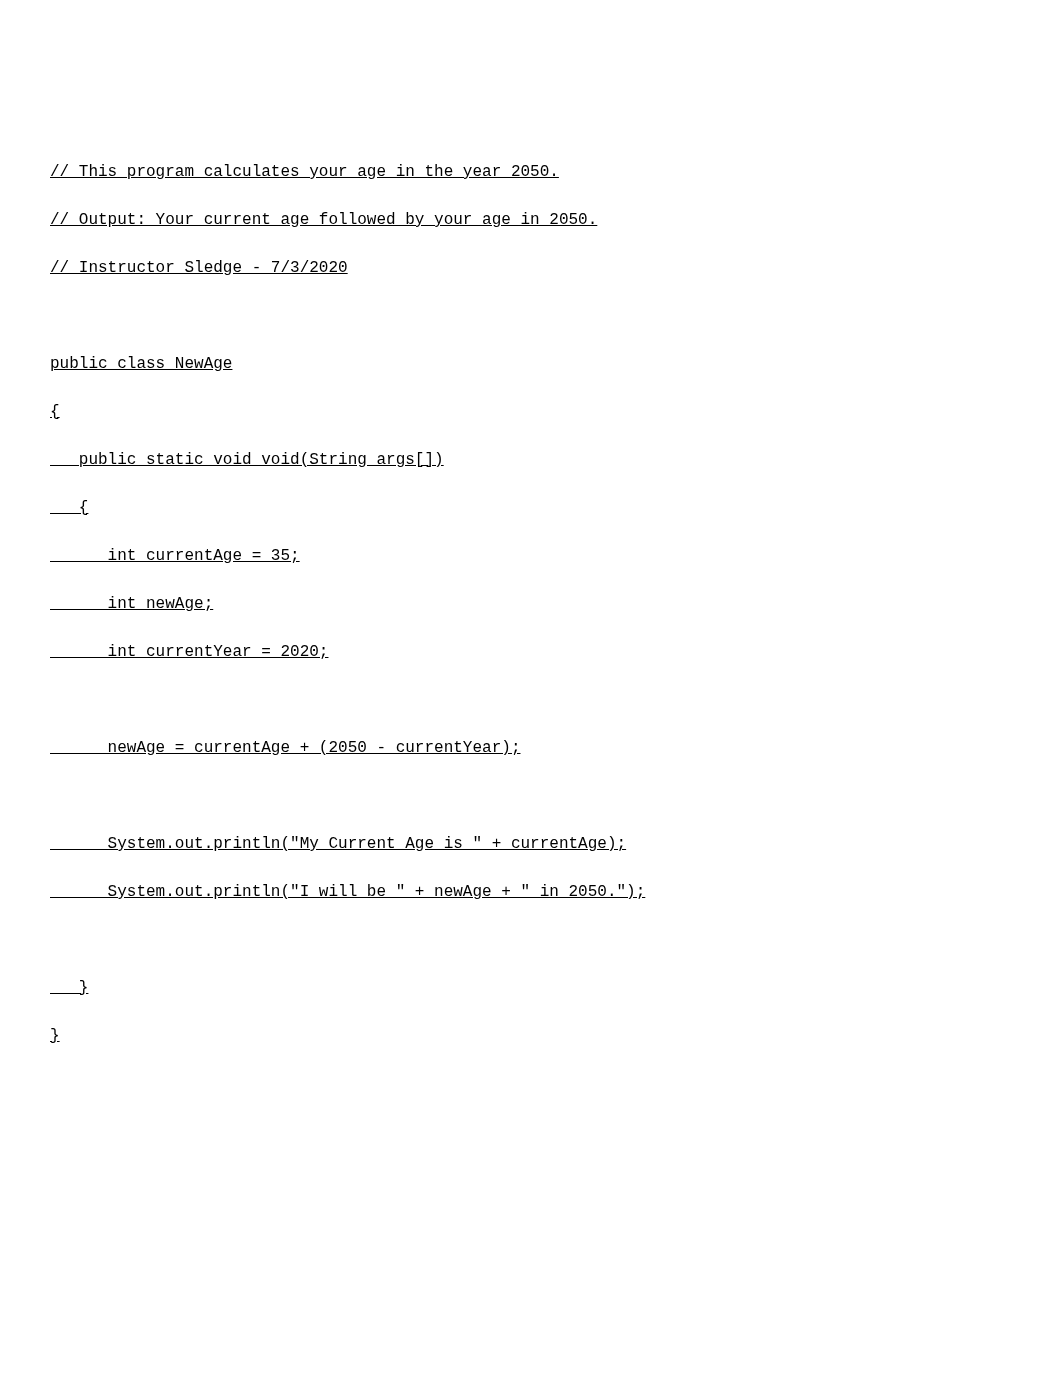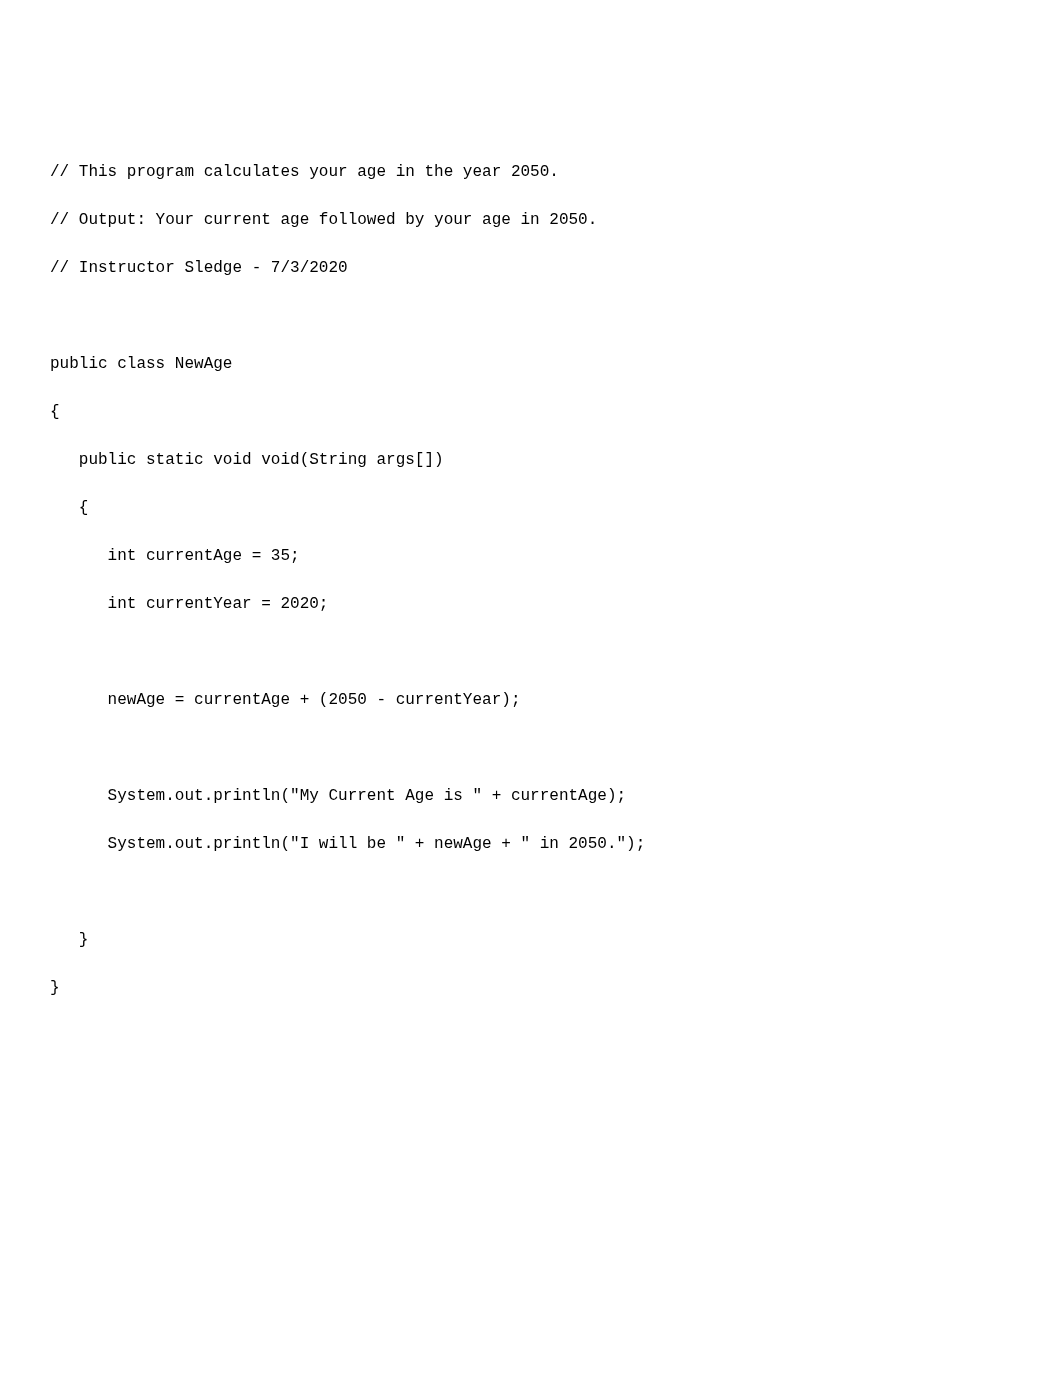--- a/index.html
+++ b/index.html
@@ -11,20 +11,21 @@
       background: #ffffff;
       font-family: "Courier New", Courier, monospace;
       font-size: 16px;
       line-height: 1.5;
       color: #000000;
       padding: 40px 50px;
       white-space: pre;
     }
     .code-container {
       font-family: "Courier New", Courier, monospace;
+      text-decoration: underline;
     }
     .code-line {
       display: block;
       min-height: 1.5em;
     }
   </style>
 </head>
 <body>
 
 
@@ -32,20 +33,21 @@
 <div class="code-container">
 <span class="code-line">// This program calculates your age in the year 2050.</span>
 <span class="code-line">// Output: Your current age followed by your age in 2050.</span>
 <span class="code-line">// Instructor Sledge - 7/3/2020</span>
 <span class="code-line"></span>
 <span class="code-line">public class NewAge</span>
 <span class="code-line">{</span>
 <span class="code-line">   public static void void(String args[])</span>
 <span class="code-line">   {</span>
 <span class="code-line">      int currentAge = 35;</span>
+<span class="code-line">      int newAge;</span>
 <span class="code-line">      int currentYear = 2020;</span>
 <span class="code-line"></span>
 <span class="code-line">      newAge = currentAge + (2050 - currentYear);</span>
 <span class="code-line"></span>
 <span class="code-line">      System.out.println("My Current Age is " + currentAge);</span>
 <span class="code-line">      System.out.println("I will be " + newAge + " in 2050.");</span>
 <span class="code-line"></span>
 <span class="code-line">   }</span>
 <span class="code-line">}</span>
 </div>

